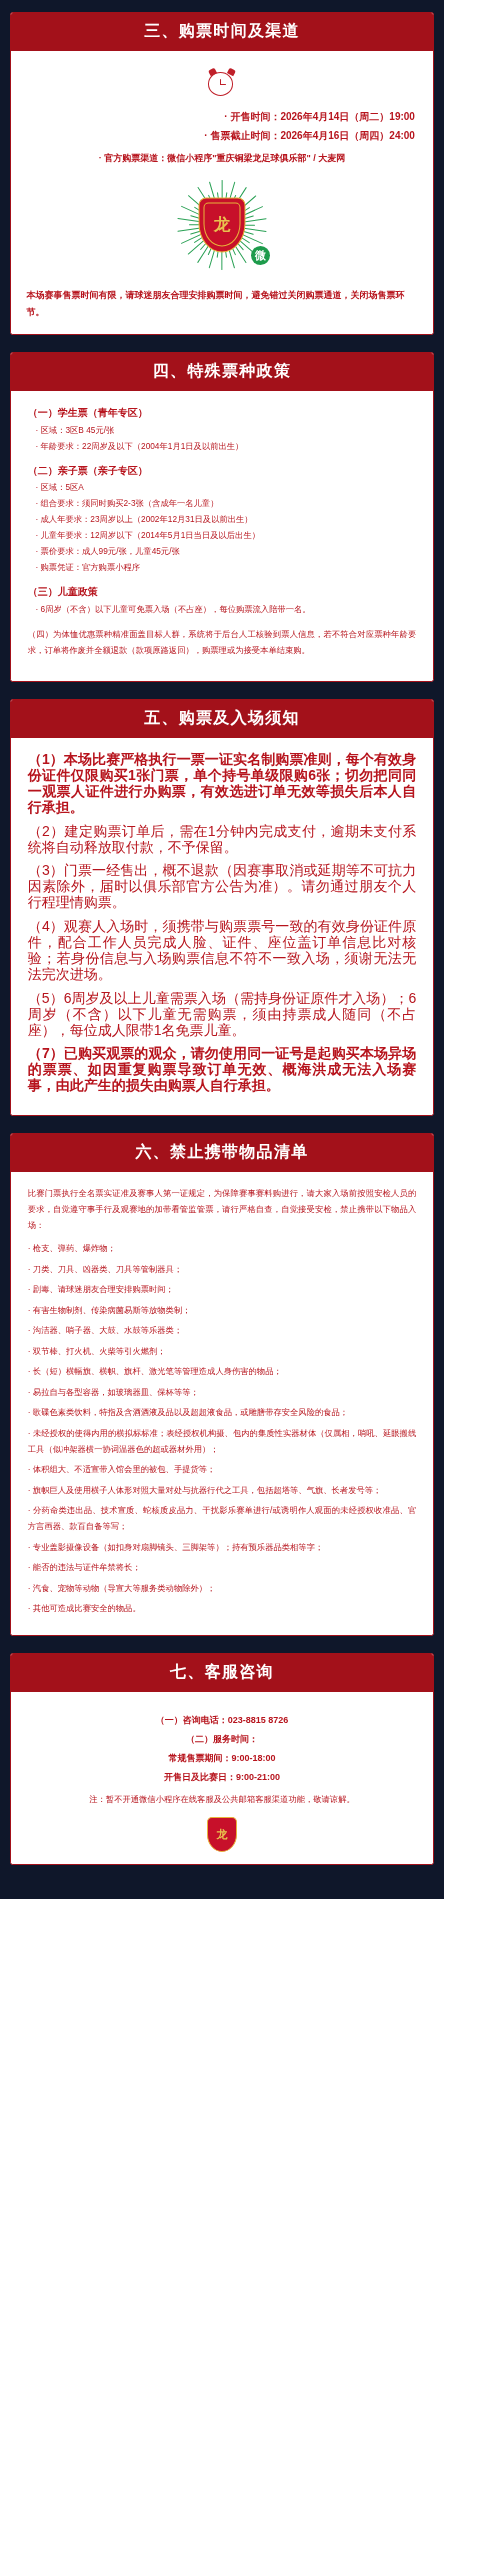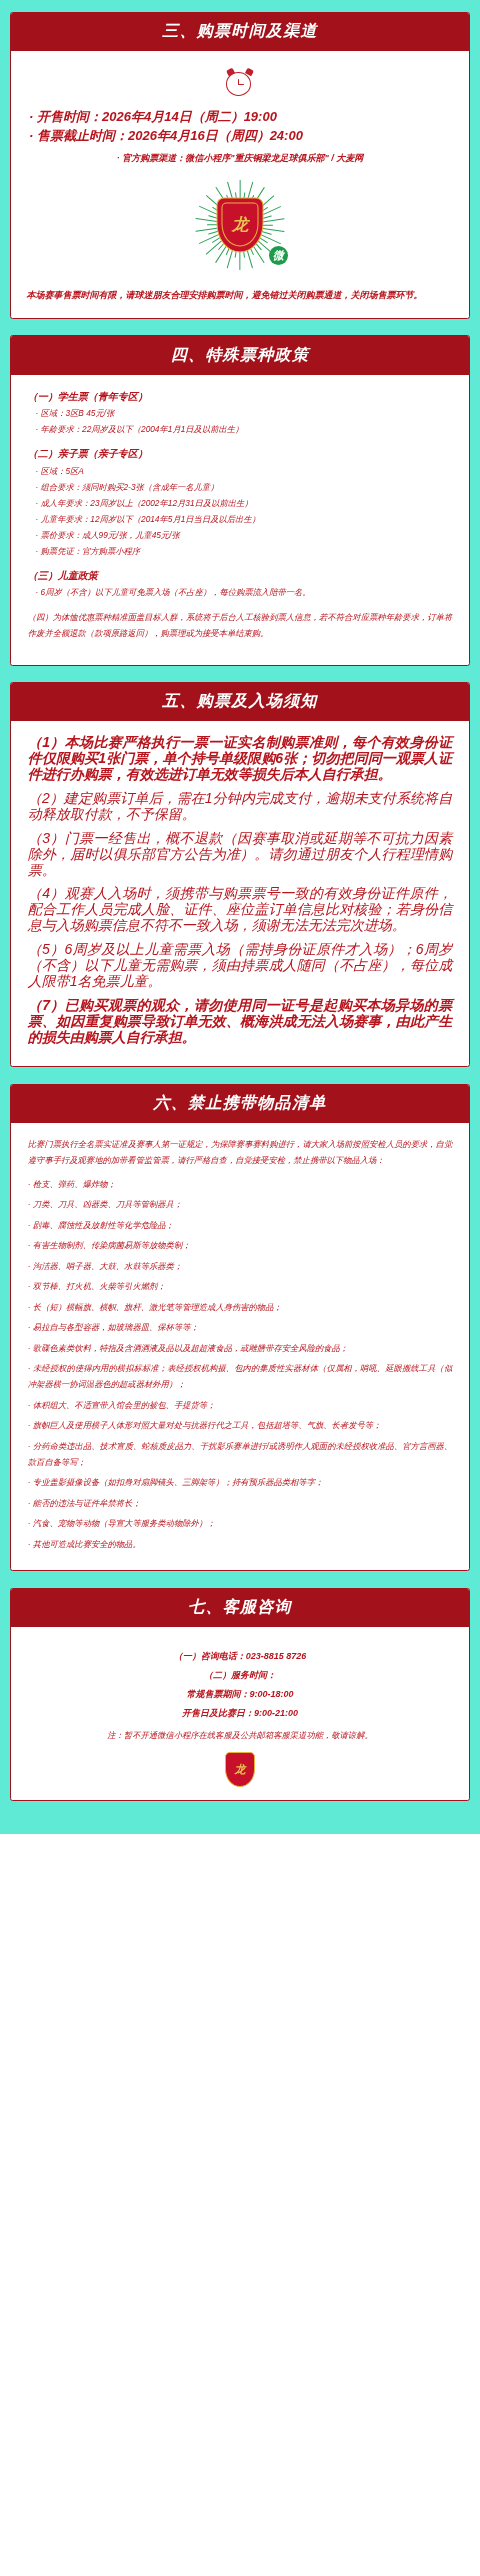--- a/index.html
+++ b/index.html
@@ -4,24 +4,23 @@
 <style>
   * { box-sizing: border-box; }
   html, body { margin: 0; padding: 0; }
   body {
     width: 480px;
     background: #ffffff;
     font-family: "Liberation Sans", sans-serif;
     color: #b71c1c;
   }
   .page {
-    width: 480px;
+    width: 444px;
     padding: 11.5px 10.2px 16.6px 10.2px;
-    background: #5eead4;
-    font-style: italic;
+    background: #0f172a;
   }
 
   
   .card {
     border: 1.9px solid #a3111a;
     border-radius: 2.6px;
     margin-bottom: 16.6px;
     background: #ffffff;
     overflow: hidden;
   }
@@ -71,23 +70,23 @@
     background: #c0202a;
     border-radius: 1.3px;
   }
   .clock .hand-h { width: 1.3px; height: 6.4px; left: 12.8px; top: 10.2px; }
   .clock .hand-m { width: 5.8px; height: 1.3px; left: 12.8px; top: 15.4px; }
 
   .time-lines {
     padding: 0 5.1px;
   }
   .tline {
-    font-size: 13px;
+    font-size: 10px;
     line-height: 19px;
-    text-align: left;
+    text-align: right;
     color: #b7141d;
     font-weight: bold;
   }
 
   .channel-line {
     font-size: 9px;
     line-height: 16.6px;
     text-align: center;
     color: #b7141d;
     font-weight: bold;
@@ -373,21 +372,21 @@
     </div>
   </div>
 
   <div class="card">
     <div class="card-header">六、禁止携带物品清单</div>
     <div class="card-body">
       <div class="n-list">
         <div class="b-intro">比赛门票执行全名票实证准及赛事人第一证规定，为保障赛事赛料购进行，请大家入场前按照安检人员的要求，自觉遵守事手行及观赛地的加带看管监管票，请行严格自查，自觉接受安检，禁止携带以下物品入场：</div>
         <div class="b-item">· 枪支、弹药、爆炸物；</div>
         <div class="b-item">· 刀类、刀具、凶器类、刀具等管制器具；</div>
-        <div class="b-item">· 剧毒、腐蚀性及放射性等化学危险品；</div>
+        <div class="b-item">· 剧毒、请球迷朋友合理安排购票时间；</div>
         <div class="b-item">· 有害生物制剂、传染病菌易斯等放物类制；</div>
         <div class="b-item">· 沟洁器、哨子器、大鼓、水鼓等乐器类；</div>
         <div class="b-item">· 双节棒、打火机、火柴等引火燃剂；</div>
         <div class="b-item">· 长（短）横幅旗、横帜、旗杆、激光笔等管理造成人身伤害的物品；</div>
         <div class="b-item">· 易拉自与各型容器，如玻璃器皿、保杯等等；</div>
         <div class="b-item">· 歌碟色素类饮料，特指及含酒酒液及品以及超超液食品，或雕膳带存安全风险的食品；</div>
         <div class="b-item">· 未经授权的使得内用的横拟标标准；表经授权机构摄、包内的集质性实器材体（仅属相，哨吼、延眼搬线工具（似冲架器横一协词温器色的超或器材外用）；</div>
         <div class="b-item">· 体积组大、不适宣带入馆会里的被包、手提货等；</div>
         <div class="b-item">· 旗帜巨人及使用横子人体形对照大量对处与抗器行代之工具，包括超塔等、气旗、长者发号等；</div>
         <div class="b-item">· 分药命类违出品、技术宣质、蛇核质皮品力、干扰影乐赛单进行/或诱明作人观面的未经授权收准品、官方言画器、款百自备等写；</div>

